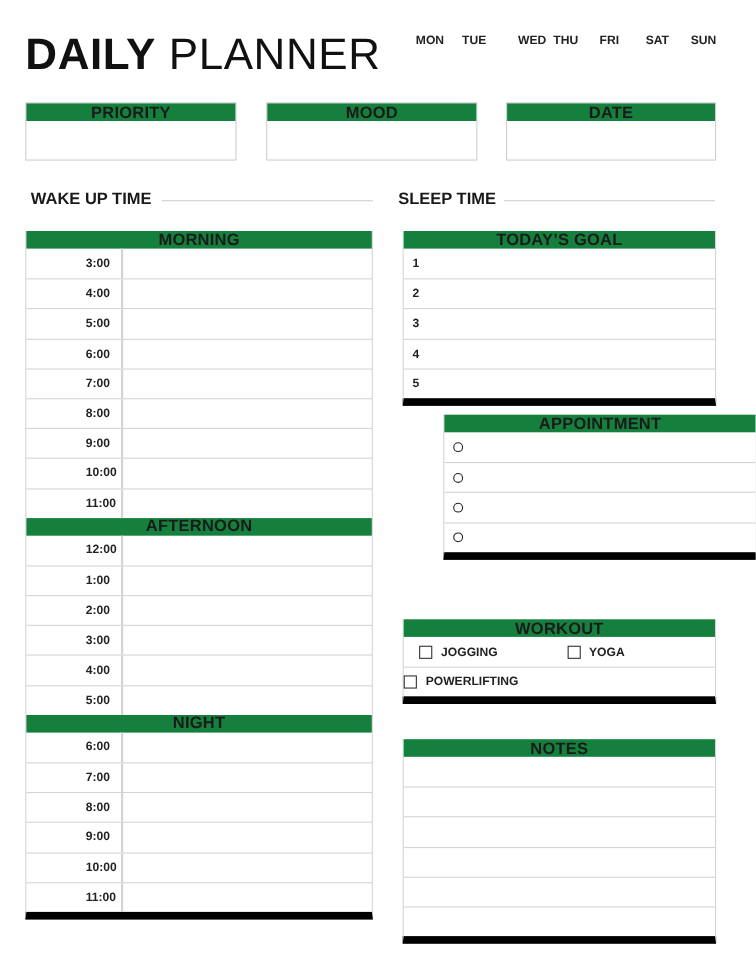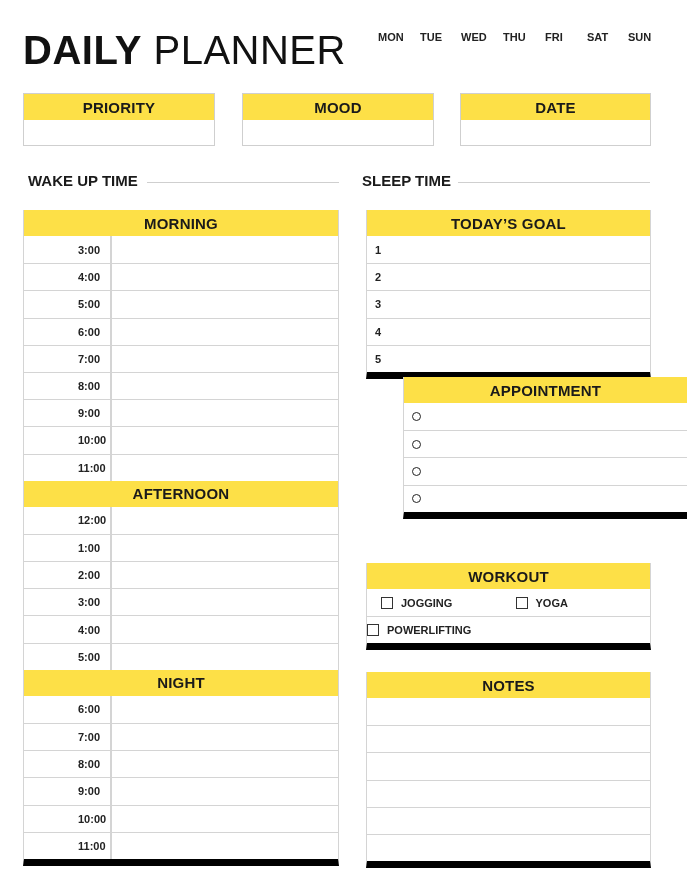--- a/index.html
+++ b/index.html
@@ -7,21 +7,21 @@
   body { position: relative; font-family: "Liberation Sans", "DejaVu Sans", sans-serif; color: #111; }
 
   .title { position: absolute; left: 23px; top: 28px; font-size: 40px; line-height: 44px; letter-spacing: 0.5px; white-space: nowrap; text-align: center; }
   .title .bold { font-weight: 900; }
   .title .light { font-weight: 400; }
 
   .days { position: absolute; top: 31px; left: 370px; width: 290px; height: 14px; }
   .day { position: absolute; font-size: 11px; font-weight: 700; color: #222; text-align: center; }
 
   .topbox { position: absolute; top: 93px; height: 53px; border: 1px solid #cfcfcf; }
-  .hdr { background: #fde047; height: 26px; display: flex; align-items: center; justify-content: center; font-size: 15px; font-weight: 700; color: #1a1a1a; letter-spacing: 0.2px; }
+  .hdr { background: #15803d; height: 16px; display: flex; align-items: center; justify-content: center; font-size: 15px; font-weight: 700; color: #1a1a1a; letter-spacing: 0.2px; }
 
   .line-label { position: absolute; top: 172px; font-size: 15px; font-weight: 700; color: #1a1a1a; white-space: nowrap; }
   .rule { position: absolute; top: 182px; height: 1px; background: #cfcfcf; }
 
   .table { position: absolute; border-left: 1px solid #d4d4d4; border-right: 1px solid #d4d4d4; border-bottom: 7px solid #000000; }
   .row { display: flex; height: 27.2px; border-top: 1px solid #d4d4d4; }
   .row:first-child { border-top: none; }
   .hdr + .row { border-top: none; }
   .tcell { width: 40px; border-right: 2px solid #d4d4d4; font-size: 11px; font-weight: 700; color: #222; display: flex; align-items: center; padding-left: 6px; margin-left: 48px; }
   .fill { flex: 1; }
@@ -37,21 +37,21 @@
 <body>
 
 <div class="title">
   <span class="bold">DAILY</span>
   <span class="light">PLANNER</span>
 </div>
 
 <div class="days">
   <span class="day" style="left:8px">MON</span>
   <span class="day" style="left:50px">TUE</span>
-  <span class="day" style="left:91px">WED</span>
+  <span class="day" style="left:101px">WED</span>
   <span class="day" style="left:133px">THU</span>
   <span class="day" style="left:175px">FRI</span>
   <span class="day" style="left:217px">SAT</span>
   <span class="day" style="left:258px">SUN</span>
 </div>
 
 <div class="topbox" style="left:23px; width:192px;">
   <div class="hdr">PRIORITY</div>
   <div style="height:26px"></div>
 </div>

